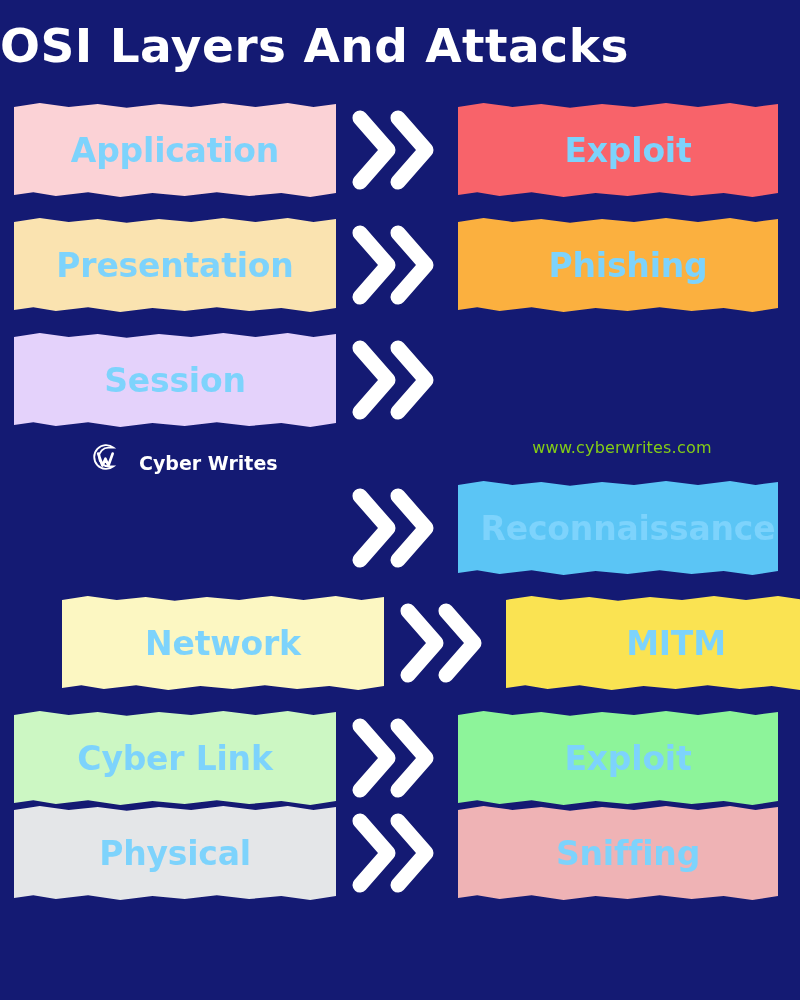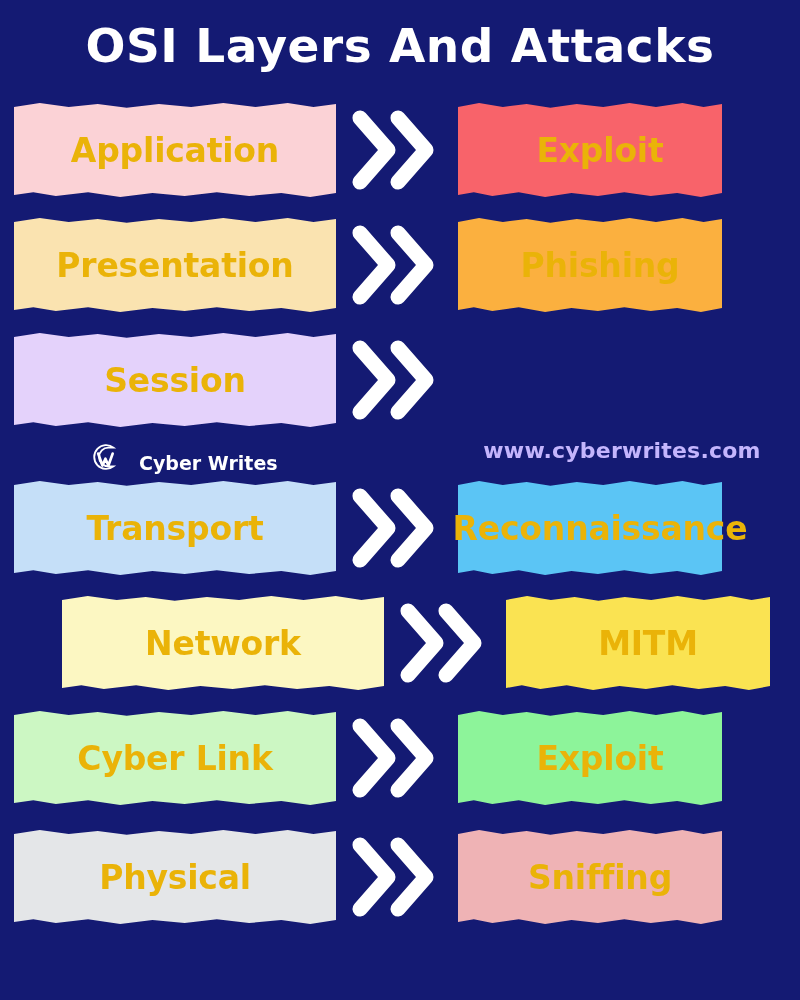--- a/index.html
+++ b/index.html
@@ -20,21 +20,20 @@
     width: 800px;
     height: 1000px;
   }
 
   
   #title {
     position: absolute;
     top: 18px;
     left: 0;
     width: 800px;
-    text-align: center;
     color: #FFFFFF;
     font-family: "DejaVu Sans", sans-serif;
     font-weight: bold;
     font-size: 47px;
     letter-spacing: 0.5px;
     line-height: 56px;
     white-space: nowrap;
   }
 
   
@@ -48,41 +47,41 @@
   .banner {
     position: absolute;
     top: 0;
     height: 98px;
     display: flex;
     align-items: center;
     justify-content: center;
     box-sizing: border-box;
   }
   .banner-left  { left: 14px;  width: 322px; }
-  .banner-right { left: 458px; width: 264px; padding-left: 20px; }
+  .banner-right { left: 458px; width: 320px; padding-left: 20px; }
 
   
   .banner .shape {
     position: absolute;
     inset: 0;
     -webkit-clip-path: polygon(
         0% 6%,   8% 2%,  17% 6%,  26% 3%,  35% 7%,  45% 3%,
        55% 6%,  65% 2%,  75% 6%,  85% 2%,  93% 6%, 100% 3%,
       100% 94%, 92% 98%, 83% 94%, 73% 97%, 63% 93%, 53% 97%,
        43% 94%, 33% 98%, 23% 93%, 13% 97%,  6% 93%,  0% 96%);
     clip-path: polygon(
         0% 6%,   8% 2%,  17% 6%,  26% 3%,  35% 7%,  45% 3%,
        55% 6%,  65% 2%,  75% 6%,  85% 2%,  93% 6%, 100% 3%,
       100% 94%, 92% 98%, 83% 94%, 73% 97%, 63% 93%, 53% 97%,
        43% 94%, 33% 98%, 23% 93%, 13% 97%,  6% 93%,  0% 96%);
   }
   .banner .label {
     position: relative;
     z-index: 2;
-    color: #eab308;
+    color: #7dd3fc;
     font-family: "DejaVu Sans", sans-serif;
     font-weight: bold;
     font-size: 33px;
     letter-spacing: -0.2px;
     white-space: nowrap;
     text-align: center;
   }
   .banner-right .label { font-size: 33px; }
 
   
@@ -113,24 +112,24 @@
     font-weight: bold;
     font-size: 19px;
     white-space: nowrap;
   }
   #site-url {
     position: absolute;
     left: 458px;
     top: 438px;
     width: 328px;
     text-align: center;
-    color: #c4b5fd;
-    font-family: "DejaVu Sans", sans-serif;
-    font-weight: bold;
-    font-size: 22px;
+    color: #84cc16;
+    font-family: "DejaVu Sans", sans-serif;
+    font-weight: normal;
+    font-size: 16px;
     letter-spacing: 0.2px;
     white-space: nowrap;
   }
 </style>
 </head>
 <body>
 
 <div id="page">
 
   <div id="title">OSI Layers And Attacks</div>
@@ -174,24 +173,20 @@
           <div class="label">Session</div>
         </div>
         <div class="chev">
           <svg width="92" height="82" viewBox="0 0 92 82" aria-hidden="true">
             <path d="M8 9 L36 41 L8 73" fill="none" stroke="#FFFFFF" stroke-width="15" stroke-linecap="round" stroke-linejoin="round"></path>
             <path d="M46 9 L74 41 L46 73" fill="none" stroke="#FFFFFF" stroke-width="15" stroke-linecap="round" stroke-linejoin="round"></path>
           </svg>
         </div>
       </div>
       <div class="row" style="top: 479px;">
-        <div class="banner banner-left">
-          <div class="shape" style="background: rgb(197, 223, 248);"></div>
-          <div class="label">Transport</div>
-        </div>
         <div class="chev">
           <svg width="92" height="82" viewBox="0 0 92 82" aria-hidden="true">
             <path d="M8 9 L36 41 L8 73" fill="none" stroke="#FFFFFF" stroke-width="15" stroke-linecap="round" stroke-linejoin="round"></path>
             <path d="M46 9 L74 41 L46 73" fill="none" stroke="#FFFFFF" stroke-width="15" stroke-linecap="round" stroke-linejoin="round"></path>
           </svg>
         </div>
         <div class="banner banner-right">
           <div class="shape" style="background: rgb(91, 197, 245);"></div>
           <div class="label">Reconnaissance</div>
         </div>
@@ -221,21 +216,21 @@
           <svg width="92" height="82" viewBox="0 0 92 82" aria-hidden="true">
             <path d="M8 9 L36 41 L8 73" fill="none" stroke="#FFFFFF" stroke-width="15" stroke-linecap="round" stroke-linejoin="round"></path>
             <path d="M46 9 L74 41 L46 73" fill="none" stroke="#FFFFFF" stroke-width="15" stroke-linecap="round" stroke-linejoin="round"></path>
           </svg>
         </div>
         <div class="banner banner-right">
           <div class="shape" style="background: rgb(141, 244, 154);"></div>
           <div class="label">Exploit</div>
         </div>
       </div>
-      <div class="row" style="top: 828px;">
+      <div class="row" style="top: 804px;">
         <div class="banner banner-left">
           <div class="shape" style="background: rgb(228, 230, 232);"></div>
           <div class="label">Physical</div>
         </div>
         <div class="chev">
           <svg width="92" height="82" viewBox="0 0 92 82" aria-hidden="true">
             <path d="M8 9 L36 41 L8 73" fill="none" stroke="#FFFFFF" stroke-width="15" stroke-linecap="round" stroke-linejoin="round"></path>
             <path d="M46 9 L74 41 L46 73" fill="none" stroke="#FFFFFF" stroke-width="15" stroke-linecap="round" stroke-linejoin="round"></path>
           </svg>
         </div>

